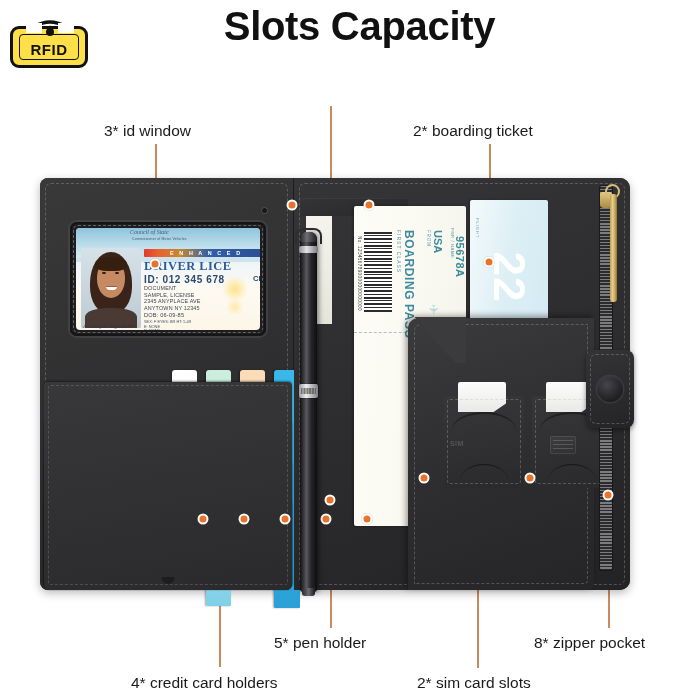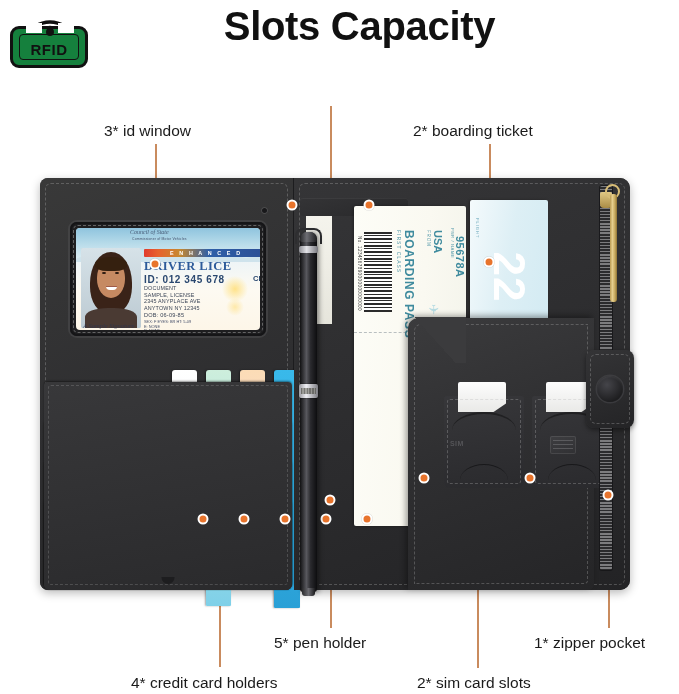--- a/index.html
+++ b/index.html
@@ -8,21 +8,21 @@
     background: #ffffff;
     font-family: "Liberation Sans", sans-serif;
     overflow: hidden;
   }
   #stage { position: relative; width: 679px; height: 694px; background: #fff; }
 
   
   .rfid-badge { position: absolute; left: 8px; top: 6px; width: 86px; height: 62px; }
   .rfid-box {
     position: absolute; left: 2px; top: 20px; width: 78px; height: 42px;
-    border: 3.5px solid #111; border-radius: 9px; background: #15803d;
+    border: 3.5px solid #111; border-radius: 9px; background: #fde047;
   }
   .rfid-inner {
     position: absolute; left: 6px; top: 5px; right: 6px; bottom: 5px;
     border: 1.6px solid #111; border-radius: 4px;
   }
   .rfid-text {
     position: absolute; left: 0; right: 0; top: 12px; text-align: center;
     font-size: 15px; font-weight: bold; color: #111; letter-spacing: .5px;
   }
   .rfid-notch {
@@ -426,21 +426,21 @@
     <div class="rfid-dot"></div>
   </div>
 
   <div class="title">Slots Capacity</div>
 
   <div class="label" style="left:104px; top:122px;">3* id window</div>
   <div class="label" style="left:413px; top:122px;">2* boarding ticket</div>
   <div class="label" style="left:131px; top:674px;">4* credit card holders</div>
   <div class="label" style="left:274px; top:634px;">5* pen holder</div>
   <div class="label" style="left:417px; top:674px;">2* sim card slots</div>
-  <div class="label" style="left:534px; top:634px;">1* zipper pocket</div>
+  <div class="label" style="left:534px; top:634px;">8* zipper pocket</div>
 
   <div class="lead v" style="left:155px; top:144px; height:120px;"></div>
 
   <div class="lead v" style="left:330px; top:106px; height:99px;"></div>
   <div class="lead h" style="left:292px; top:205px; width:78px;"></div>
 
   <div class="lead v" style="left:489px; top:144px; height:118px;"></div>
 
   <div class="lead v" style="left:219px; top:519px; height:148px;"></div>
   <div class="lead h" style="left:203px; top:519px; width:164px;"></div>

